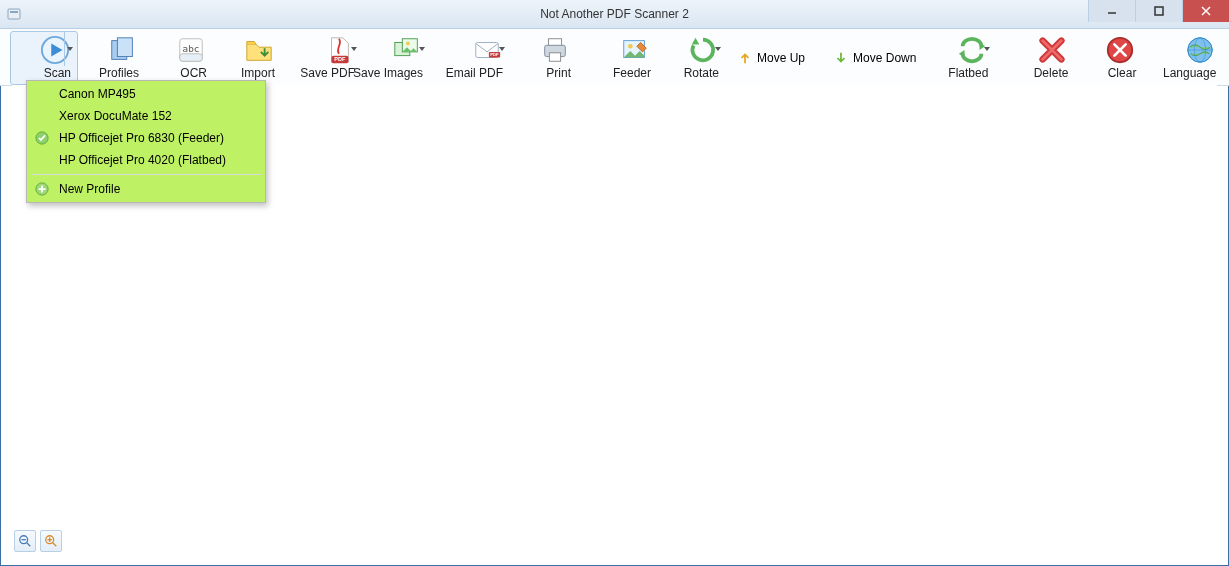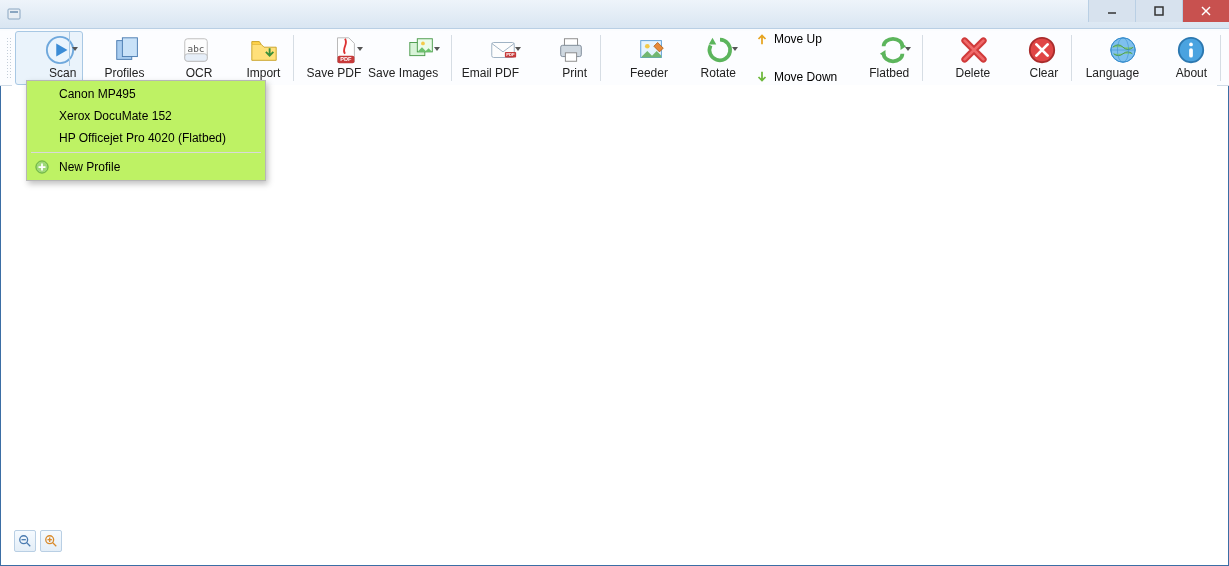--- a/index.html
+++ b/index.html
@@ -87,21 +87,21 @@
     border-left: 1px solid transparent;
   }
   .tb-btn.has-drop { }
   .tb-btn.has-drop:hover .drop-arrow,
   .tb-btn.open .drop-arrow { border-left-color: #a8c8e4; }
   .tb-btn .drop-arrow::after {
     content: ''; border-left: 3px solid transparent;
     border-right: 3px solid transparent; border-top: 4px solid #555;
   }
   .tb-small-col {
-    display: flex; flex-direction: column; justify-content: center;
+    display: flex; flex-direction: row; justify-content: flex-end;
     padding: 0 6px; gap: 18px;
   }
   .tb-small {
     display: flex; align-items: center; gap: 4px;
     padding: 1px 4px; border: 1px solid transparent; border-radius: 3px;
     cursor: default; white-space: nowrap;
   }
   .tb-small .sm-icon { width: 16px; height: 16px; display:flex; align-items:center; justify-content:center; }
 
   
@@ -154,20 +154,21 @@
 
 <div class="window">
 
   <div class="titlebar">
     <span class="app-icon">
       <svg width="16" height="16" viewBox="0 0 16 16">
           <rect x="2" y="3" width="12" height="10" rx="1" fill="#e8eef4" stroke="#8aa6c1"></rect>
           <rect x="4" y="5" width="8" height="2" fill="#8aa6c1"></rect>
         </svg>
     </span>
+    <div class="title">Not Another PDF Scanner 2</div>
     <div class="win-controls">
       <div class="win-btn">
         <svg width="10" height="10">
             <line x1="1" y1="7" x2="9" y2="7" stroke-width="1.5"></line>
           </svg>
       </div>
       <div class="win-btn">
         <svg width="10" height="10">
             <rect x="1" y="1" width="8" height="8" fill="none" stroke-width="1.5"></rect>
           </svg>
@@ -415,20 +416,29 @@
   <div class="dropdown">
     <div class="dd-item">
       <span class="dd-ico"></span>
       <span>Canon MP495</span>
     </div>
     <div class="dd-item">
       <span class="dd-ico"></span>
       <span>Xerox DocuMate 152</span>
     </div>
     <div class="dd-item">
+      <span class="dd-ico">
+        <svg width="14" height="14" viewBox="0 0 16 16">
+            <circle cx="8" cy="8" r="7" fill="#8ed06b" stroke="#5aa338"></circle>
+            <path d="M4.5 8 l2.2 2.2 L11.5 5" fill="none" stroke="#fff" stroke-width="2"></path>
+          </svg>
+      </span>
+      <span>HP Officejet Pro 6830 (Feeder)</span>
+    </div>
+    <div class="dd-item">
       <span class="dd-ico"></span>
       <span>HP Officejet Pro 4020 (Flatbed)</span>
     </div>
     <div class="dd-sep"></div>
     <div class="dd-item">
       <span class="dd-ico">
         <svg width="14" height="14" viewBox="0 0 16 16">
             <circle cx="8" cy="8" r="7" fill="#9ed977" stroke="#5aa338"></circle>
             <path d="M8 4 v8 M4 8 h8" stroke="#fff" stroke-width="2"></path>
           </svg>

